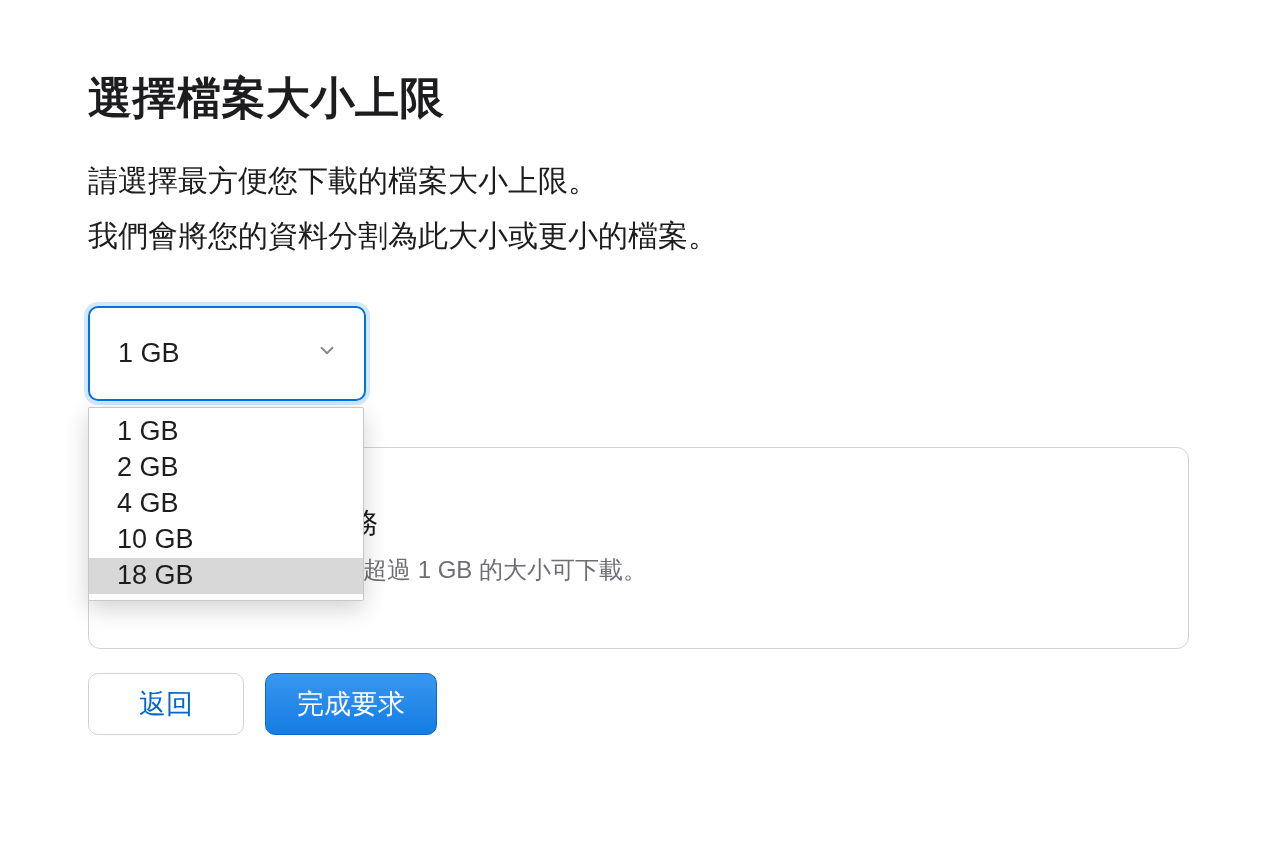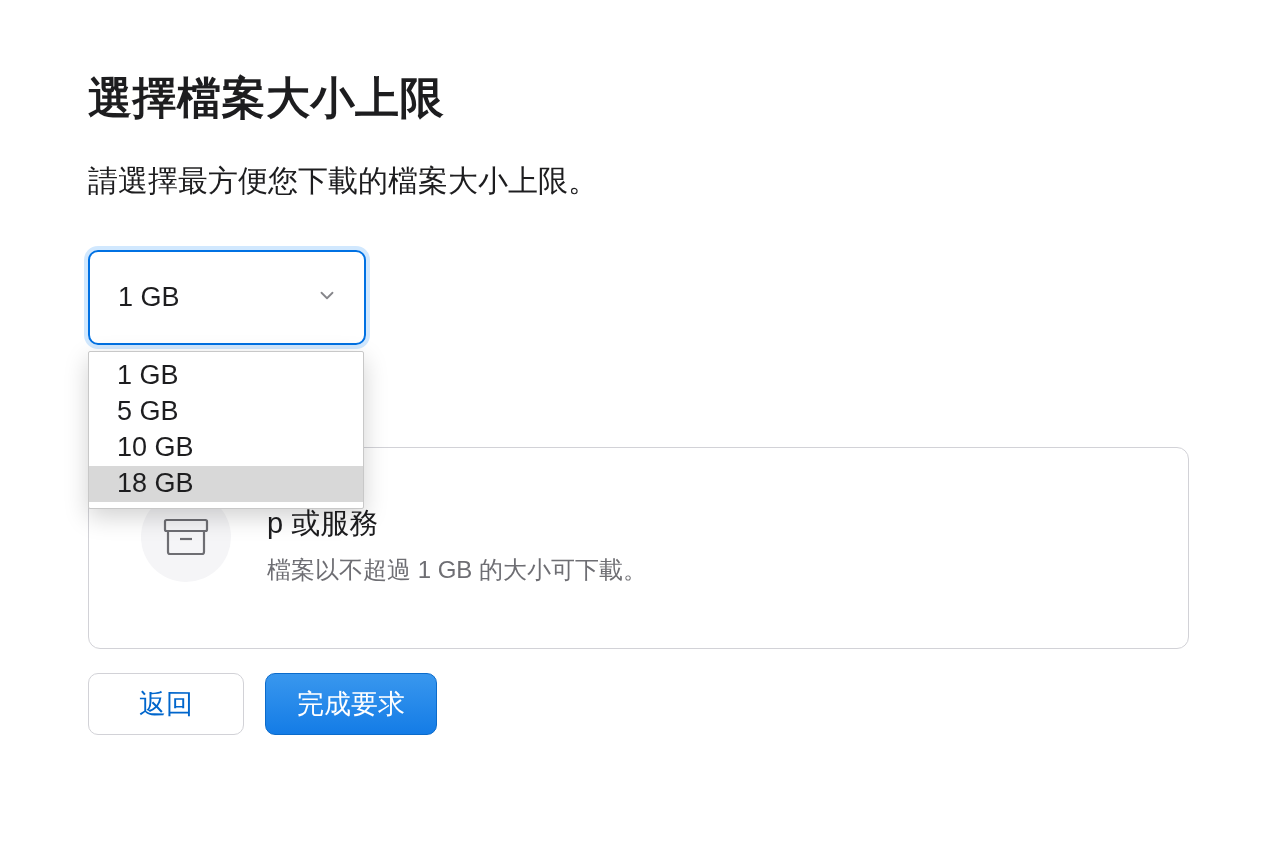--- a/index.html
+++ b/index.html
@@ -133,34 +133,36 @@
       width: 172px;
     }
   </style>
 </head>
 <body>
 
 <div class="container">
   <h1 class="title">選擇檔案大小上限</h1>
   <div class="desc">
     <span>請選擇最方便您下載的檔案大小上限。</span><br>
+    <span>我們會將您的資料分割為此大小或更小的檔案。</span>
   </div>
 
   <div class="select-wrap">
     <div class="select-box">
       <span>1 GB</span>
       <span class="chev">
         <svg width="22" height="22" viewBox="0 0 24 24" fill="none" stroke="currentColor" stroke-width="2" stroke-linecap="round" stroke-linejoin="round">
             <polyline points="6 9 12 15 18 9"></polyline>
           </svg>
       </span>
     </div>
     <div class="dropdown" id="dropdown">
         <div class="opt">1 GB</div>
-        <div class="opt">5 GB</div>
+        <div class="opt">2 GB</div>
+        <div class="opt">4 GB</div>
         <div class="opt">10 GB</div>
         <div class="opt highlight">18 GB</div>
       </div>
   </div>
 </div>
 
 <div class="card">
   <div class="card-row">
     <div class="card-icon">
       <svg width="48" height="40" viewBox="0 0 48 40" fill="none" stroke="currentColor" stroke-width="2.2">

